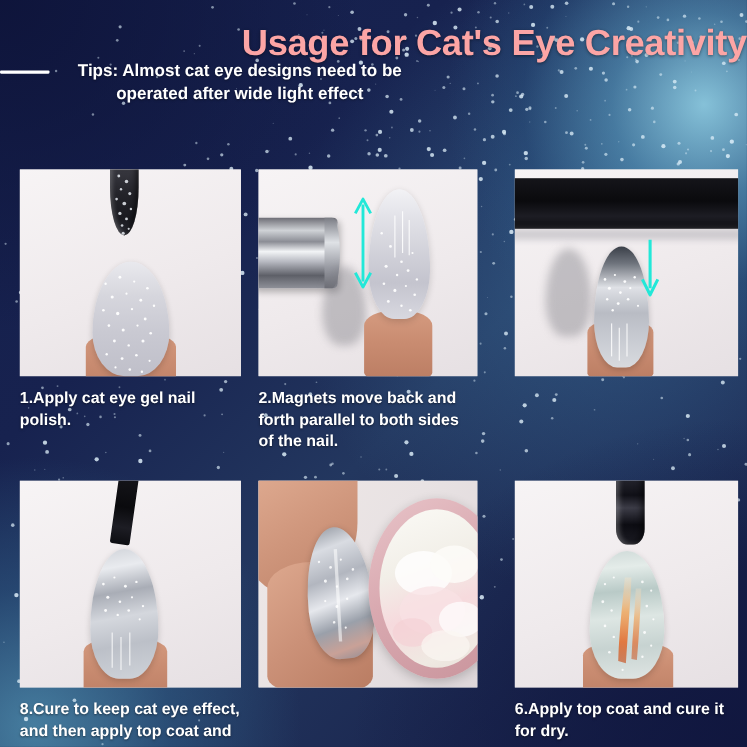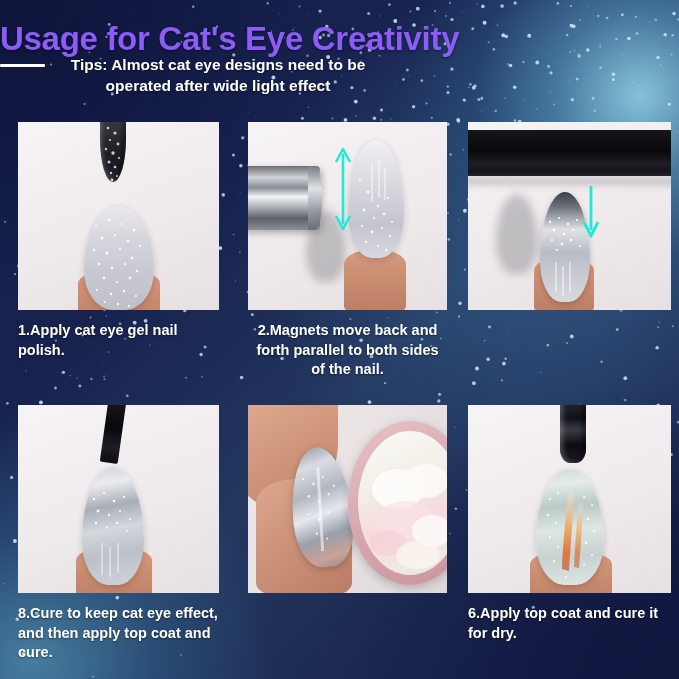--- a/index.html
+++ b/index.html
@@ -26,43 +26,43 @@
     background:radial-gradient(ellipse 330px 300px at 0px 0px, rgba(14,20,58,.95) 0%, rgba(14,20,58,.55) 45%, rgba(14,20,58,0) 100%);
   }
   .bg-dark-br{
     position:absolute;right:0;bottom:0;width:360px;height:300px;
     background:radial-gradient(ellipse 360px 300px at 100% 100%, rgba(16,22,62,.92) 0%, rgba(16,22,62,.5) 50%, rgba(16,22,62,0) 100%);
   }
   .stars{position:absolute;inset:0;}
   
   .header{position:absolute;left:0;top:0;width:679px;height:120px;}
   .title{
-    position:absolute;top:20px;left:0;width:679px;text-align:left;
-    color:#8b5cf6;font-size:33px;font-weight:bold;letter-spacing:-.3px;
+    position:absolute;top:20px;left:0;width:679px;text-align:right;
+    color:#fca5a5;font-size:33px;font-weight:bold;letter-spacing:-.3px;
     text-shadow:0 1px 3px rgba(0,0,0,.45);
     font-family:"Liberation Sans", sans-serif;
   }
   .tips-wrap{
     position:absolute;top:54px;left:0;width:606px;
     display:flex;justify-content:flex-start;
   }
   .tips-row{display:flex;align-items:flex-start;gap:8px;}
   .tips-dash{
     width:45px;height:3px;background:#ffffff;margin-top:10px;flex:none;border-radius:1px;
   }
   .tips-text{
     color:#ffffff;font-size:15.5px;font-weight:bold;line-height:21px;
     text-align:center;max-width:330px;text-shadow:0 1px 2px rgba(0,0,0,.4);
   }
   
   .grid{position:absolute;left:0;top:122px;width:679px;}
   .row{position:relative;width:679px;}
   .cell{position:absolute;top:0;}
   .cell.c0{left:18px;width:201px;}
-  .cell.c1{left:248px;width:199px;text-align:center;}
+  .cell.c1{left:235px;width:199px;}
   .cell.c2{left:468px;width:203px;}
   .photo{
     position:relative;width:100%;height:188px;overflow:hidden;
     background:#f4f2f2;
   }
   .caption{
     margin-top:11px;color:#ffffff;font-size:14.5px;font-weight:bold;
     line-height:19.5px;text-shadow:0 1px 2px rgba(0,0,0,.5);
   }
   
@@ -711,21 +711,21 @@
     <div class="tips-wrap">
       <div class="tips-row">
         <div class="tips-dash"></div>
         <div class="tips-text">Tips: Almost cat eye designs need to be operated after wide light effect</div>
       </div>
     </div>
   </div>
 
   <div class="grid">
 
-    <div class="row" style="height:278px;">
+    <div class="row" style="height:278px;margin-top:32px;">
 
       <div class="cell c0">
         <div class="photo">
           <div class="white-bg"></div>
 
           <div class="brush" style="left:82px;top:-2px;width:26px;height:62px;border-radius:0 0 50% 50%/0 0 70% 70%;
                       background:linear-gradient(180deg,#3a3a42 0%,#232329 40%,#1a1a20 75%,#2c2c34 100%);
                       box-shadow:inset 2px 0 4px rgba(255,255,255,.22), inset -3px 0 5px rgba(0,0,0,.5);"></div>
           <svg style="position:absolute;left:80px;top:0px;" width="32" height="64">
             <g fill="#e8ecf2" opacity=".85">

